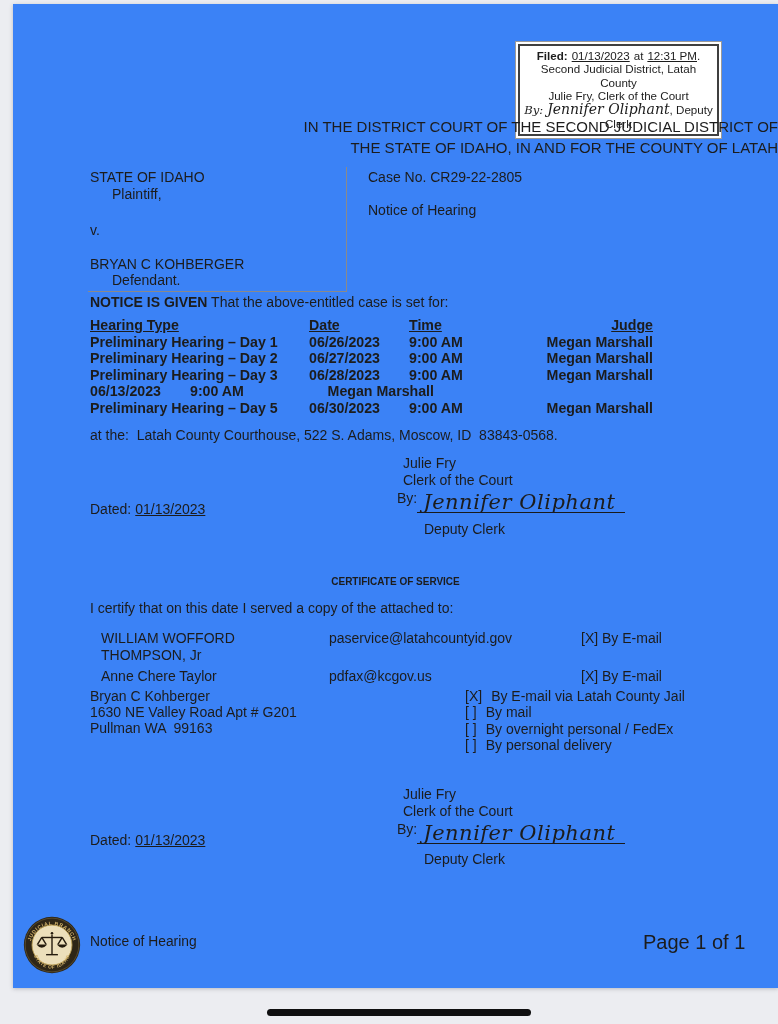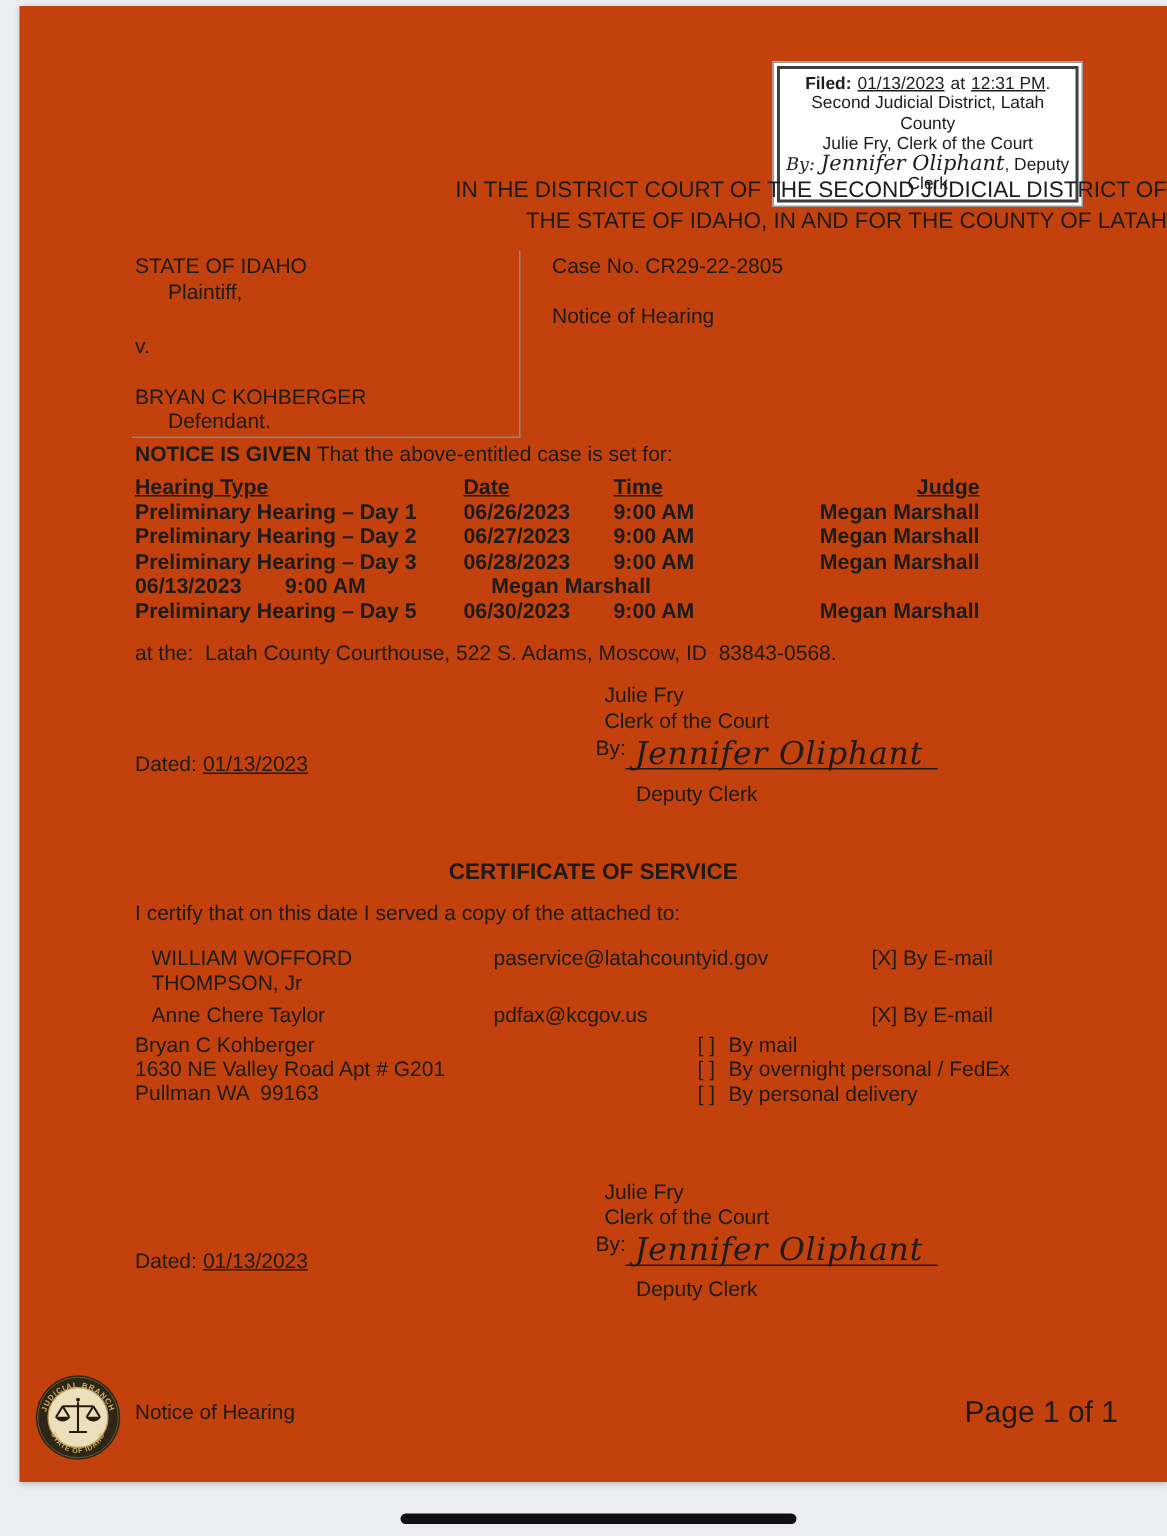--- a/index.html
+++ b/index.html
@@ -7,21 +7,21 @@
     width:778px;height:1024px;position:relative;overflow:hidden;
     background:#ecedf1;
     font-family:"Liberation Sans", sans-serif;
     color:#1c1c1c;
     -webkit-font-smoothing:antialiased;
   }
   .abs{position:absolute;}
   .t{white-space:pre-wrap;}
   .page{
     position:absolute;left:13px;top:4px;width:765px;height:984px;
-    background:#c2410c;
+    background:#3b82f6;
     box-shadow:0 1px 4px rgba(40,40,60,.25);
     font-size:14px;line-height:16.5px;
   }
   
   .filed-outer{left:502px;top:37px;width:201px;border:1px solid #9a9a9a;padding:2px;background:#fff;}
   .filed-inner{border:2px solid #3f3f3f;padding:3px 4px 4px 4px;text-align:center;font-size:11.6px;line-height:13.4px;}
   .filed-inner .u{text-decoration:underline;}
   .filed-inner b{font-weight:bold;}
   .script{font-family:"DejaVu Serif", serif;font-style:italic;}
   .filed-sig{font-size:14px;}
@@ -53,21 +53,21 @@
   .dated1{left:77px;top:497px;}
   .dated2{left:77px;top:828px;}
   .dated .u{text-decoration:underline;margin-left:4px;}
   .sigline1{left:384px;top:486px;}
   .sigline2{left:384px;top:817px;}
   .sigline .by{font-size:14px;vertical-align:6px;}
   .signame{font-size:21px;letter-spacing:.5px;border-bottom:1.5px solid #1a1a1a;padding:0 10px 1px 6px;display:inline-block;}
   .deputy1{left:411px;top:517px;}
   .deputy2{left:411px;top:847px;}
   
-  .cert-head{left:0;right:0;top:570px;text-align:center;font-weight:bold;font-size:15px;}
+  .cert-head{left:0;right:0;top:570px;text-align:center;font-weight:bold;font-size:10px;}
   .cert-intro{left:77px;top:596px;}
   .recip{left:88px;top:626px;display:flex;}
   .recip2{top:664px;}
   .rc1{width:228px;}
   .rc2{width:252px;}
   .kohberger{left:77px;top:684px;line-height:16.2px;}
   .methods{left:452px;top:684px;line-height:16.3px;}
   .methods .lbl{margin-left:9px;}
   .methods .blank{margin-left:5px;}
   
@@ -175,20 +175,21 @@
     <span class="t">[X] By E-mail</span>
   </div>
 
   <div class="abs kohberger">
     <div class="t">Bryan C Kohberger</div>
     <div class="t">1630 NE Valley Road Apt # G201</div>
     <div class="t">Pullman WA  99163</div>
   </div>
 
   <div class="abs methods">
+    <div><span class="t">[X]</span><span class="t lbl">By E-mail via Latah County Jail</span></div>
     <div><span class="t">[ ]</span><span class="t lbl">By mail</span></div>
     <div><span class="t">[ ]</span><span class="t lbl">By overnight personal / FedEx</span></div>
     <div><span class="t">[ ]</span><span class="t lbl">By personal delivery</span></div>
   </div>
 
   <div class="abs clerk2">
     <div class="t">Julie Fry</div>
     <div class="t">Clerk of the Court</div>
   </div>
 

